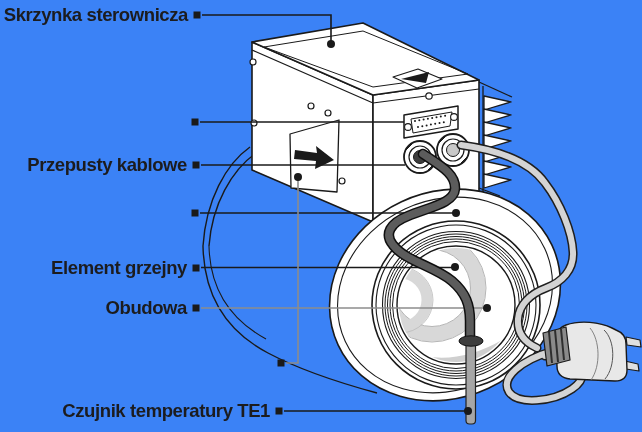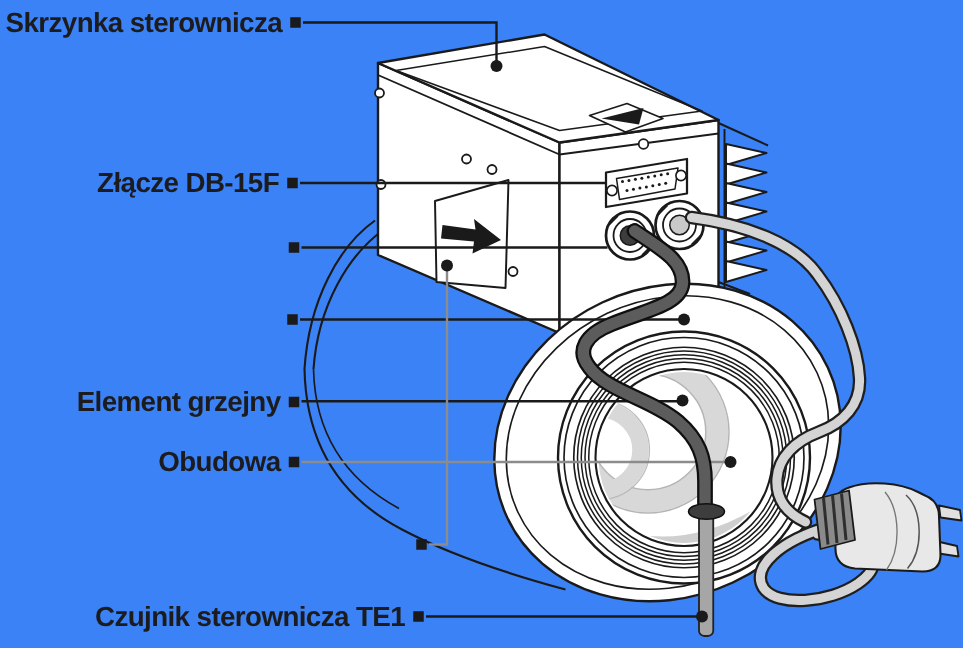--- a/index.html
+++ b/index.html
@@ -182,17 +182,17 @@
     <circle cx="331" cy="44" r="4"></circle>
     <circle cx="298" cy="177" r="4"></circle>
     <circle cx="456" cy="213" r="4"></circle>
     <circle cx="455" cy="267" r="4"></circle>
     <circle cx="487" cy="308" r="4"></circle>
     <circle cx="468" cy="411" r="4"></circle>
   </g>
 </svg>
 
   <div class="label" style="right:454px;top:3px">Skrzynka sterownicza</div>
-  <div class="label" style="right:456px;top:110px">Złącze DB-15F</div>
+  <div class="label" style="right:455px;top:153px">Przepusty kablowe</div>
   <div class="label" style="right:455px;top:256px">Element grzejny</div>
   <div class="label" style="right:455px;top:296px">Obudowa</div>
-  <div class="label" style="right:372px;top:399px">Czujnik sterownicza TE1</div>
+  <div class="label" style="right:372px;top:399px">Czujnik temperatury TE1</div>
 </div>
 
 </body></html>

